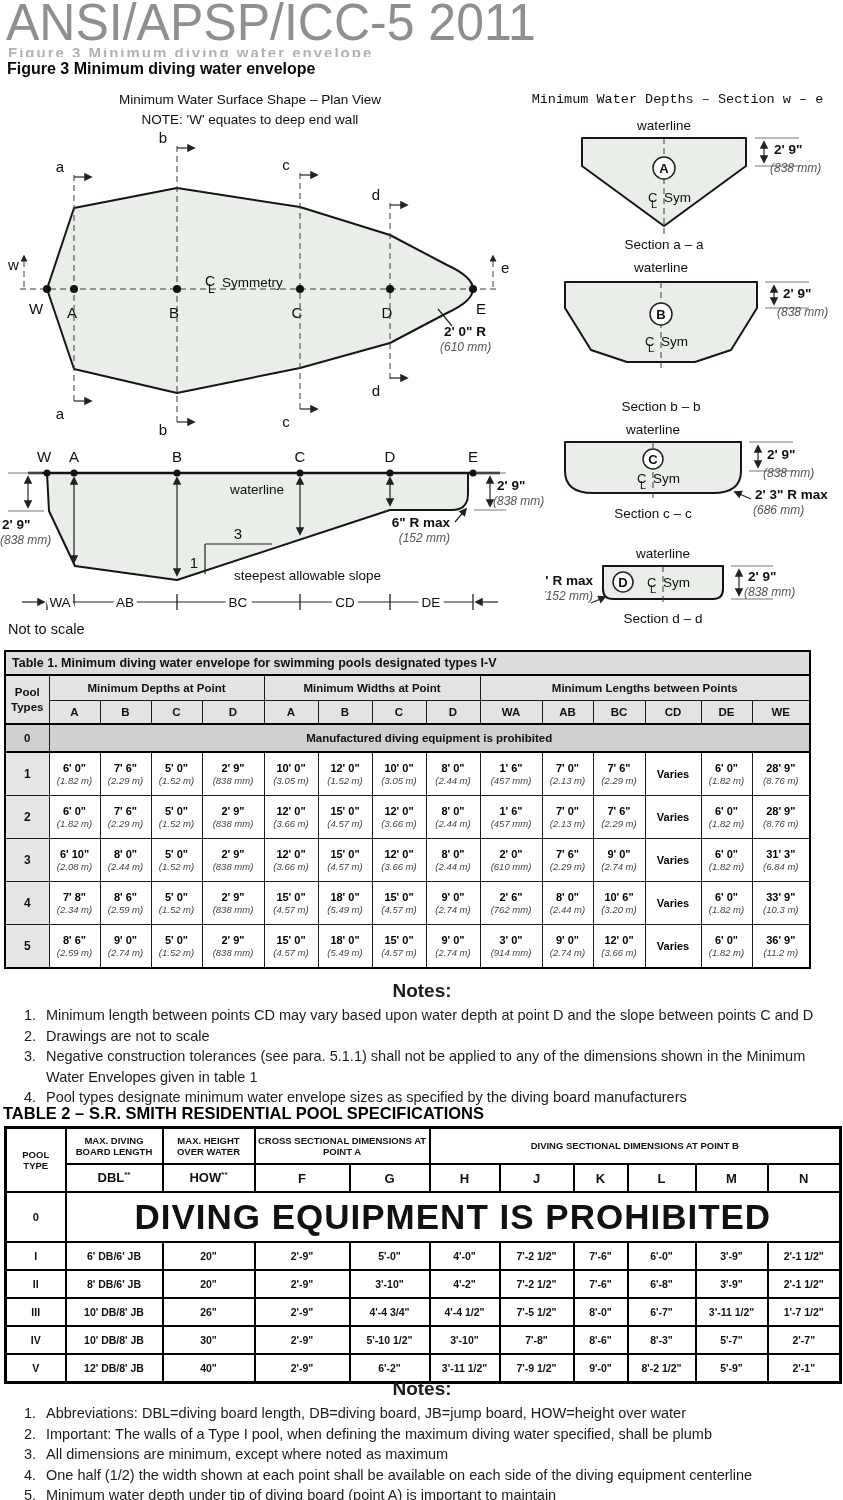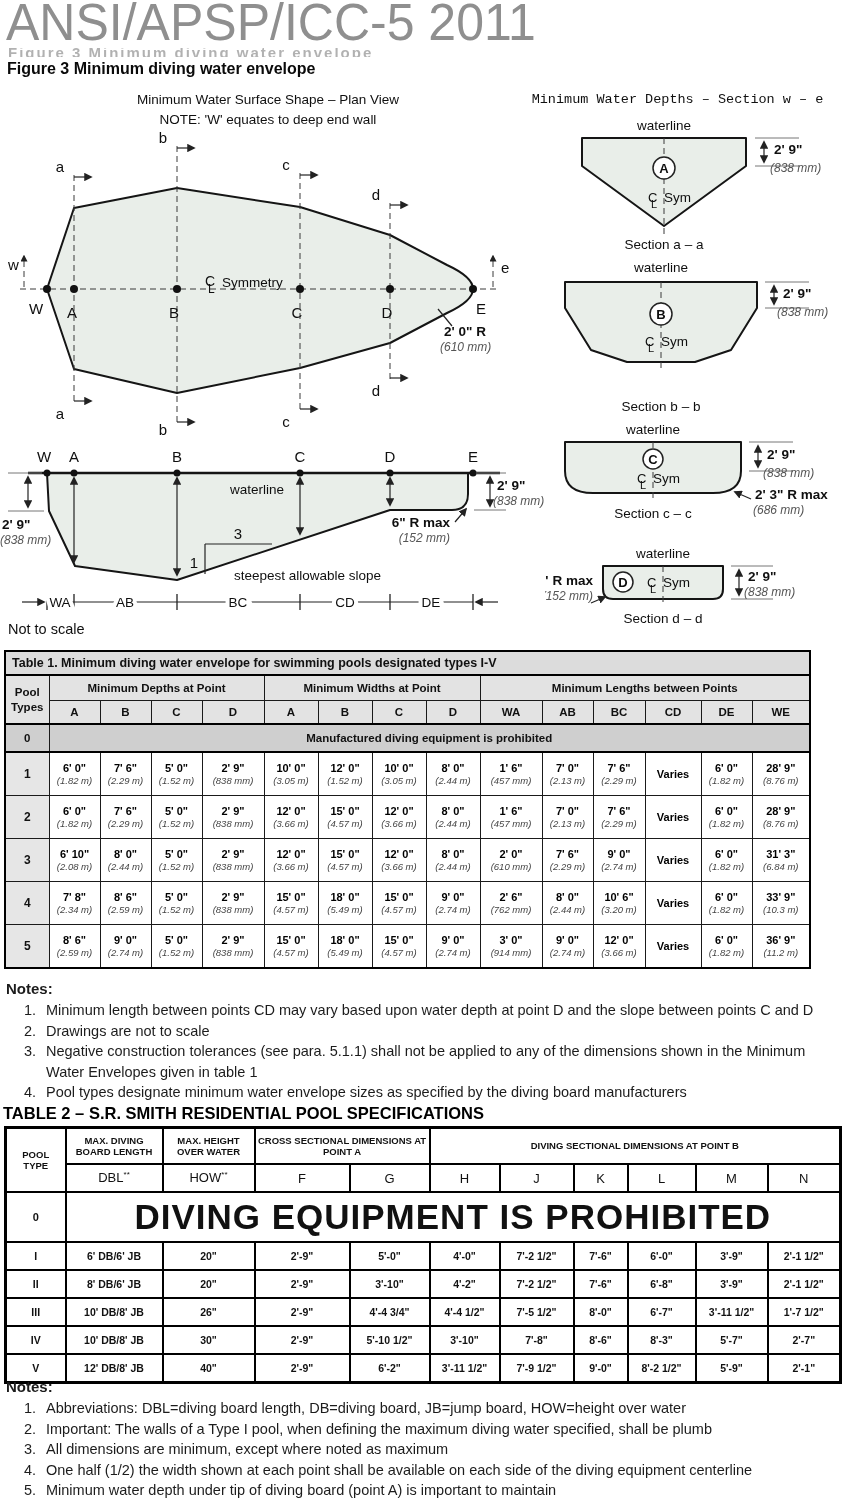--- a/index.html
+++ b/index.html
@@ -6,21 +6,21 @@
   #page{position:relative;width:843px;height:1500px;background:#fff;overflow:hidden;
         font-family:"Liberation Sans",sans-serif;color:#111;}
   .abs{position:absolute;}
   
   #doc-title{left:6px;top:-6px;font-size:50px;font-weight:400;color:#8f8f8f;letter-spacing:0px;
              transform:scaleY(1.02);white-space:nowrap;}
   #artifact{left:8px;top:48px;height:9px;width:430px;overflow:hidden;opacity:.45;}
   #artifact span{font-weight:bold;font-size:15px;color:#555;letter-spacing:2px;display:block;margin-top:-4px;}
   #figure-caption{left:7px;top:60px;font-size:16px;font-weight:bold;color:#0a0a0a;}
   .diagram-heading{font-size:13.5px;color:#101010;text-align:center;line-height:1.45;}
-  #plan-heading{left:48px;top:90px;width:440px;}
+  #plan-heading{left:30px;top:90px;width:440px;}
   #sections-heading{left:512px;top:90px;width:331px;font-family:Liberation Mono, monospace;}
   svg{font-family:"Liberation Sans",sans-serif;}
   svg text{fill:#0f0f0f;}
   .pool{fill:#e9eee9;stroke:#151515;stroke-width:2;stroke-linejoin:round;}
   .dash{stroke:#3a3a3a;stroke-width:1;stroke-dasharray:6 4;fill:none;}
   .thin{stroke:#222;stroke-width:1.2;fill:none;}
   .tick{stroke:#777;stroke-width:1;}
   .lb{font-size:15px;}
   .lbB{font-size:13.5px;font-weight:bold;}
   .mmTxt{font-size:12px;font-style:italic;fill:#555;}
@@ -39,32 +39,32 @@
   #table1 .t1row0 td{background:#cfcfcf;font-weight:bold;font-size:11.5px;height:24px;
           border-top:2px solid #000;border-bottom:2px solid #000;}
   #table1 .poolnum{background:#e6e6e6;font-weight:bold;font-size:12px;}
   #table1 .dcell{height:40px;background:#fff;}
   .ft{font-weight:bold;font-size:11px;color:#000;}
   .mmv{font-size:9.5px;font-style:italic;color:#444;margin-top:1px;}
   
   .notes{left:6px;width:832px;color:#1c1c1c;}
   #notes1{top:980px;}
   #notes2{top:1378px;}
-  .notes-h{font-weight:bold;font-size:15px;margin-bottom:3px;}
+  .notes-h{font-weight:bold;font-size:19px;margin-bottom:3px;text-align:center;}
   .notes ol{list-style:none;margin:0;padding:0 0 0 18px;}
   .notes li{display:flex;font-size:14.5px;line-height:1.42;}
   .li-n{width:22px;flex:0 0 22px;}
   .li-t{flex:1;}
   
   #table2-title{left:3px;top:1104px;font-size:16.5px;font-weight:bold;color:#000;}
   #table2{left:4px;top:1126px;width:835px;border-collapse:collapse;table-layout:fixed;
           border:3px solid #000;}
   #table2 td{border:2px solid #000;text-align:center;vertical-align:middle;padding:1px 2px;}
   #table2 .t2h1 td{font-weight:bold;font-size:9.5px;line-height:1.2;height:32px;}
-  #table2 .t2h2 td{font-weight:normal;font-size:13px;height:24px;}
+  #table2 .t2h2 td{font-weight:bold;font-size:13px;height:24px;}
   #table2 .pt{font-weight:bold;font-size:13px;line-height:1.2;}
   #table2 .prohibit{font-weight:bold;font-size:35px;letter-spacing:1px;white-space:nowrap;}
   #table2 .t2row0 td{height:46px;}
   #table2 .roman{font-weight:bold;font-size:11px;}
   #table2 .drow td{font-weight:bold;font-size:10.5px;height:24px;}
   sup{font-size:8px;}
 </style>
 </head>
 <body>
 

